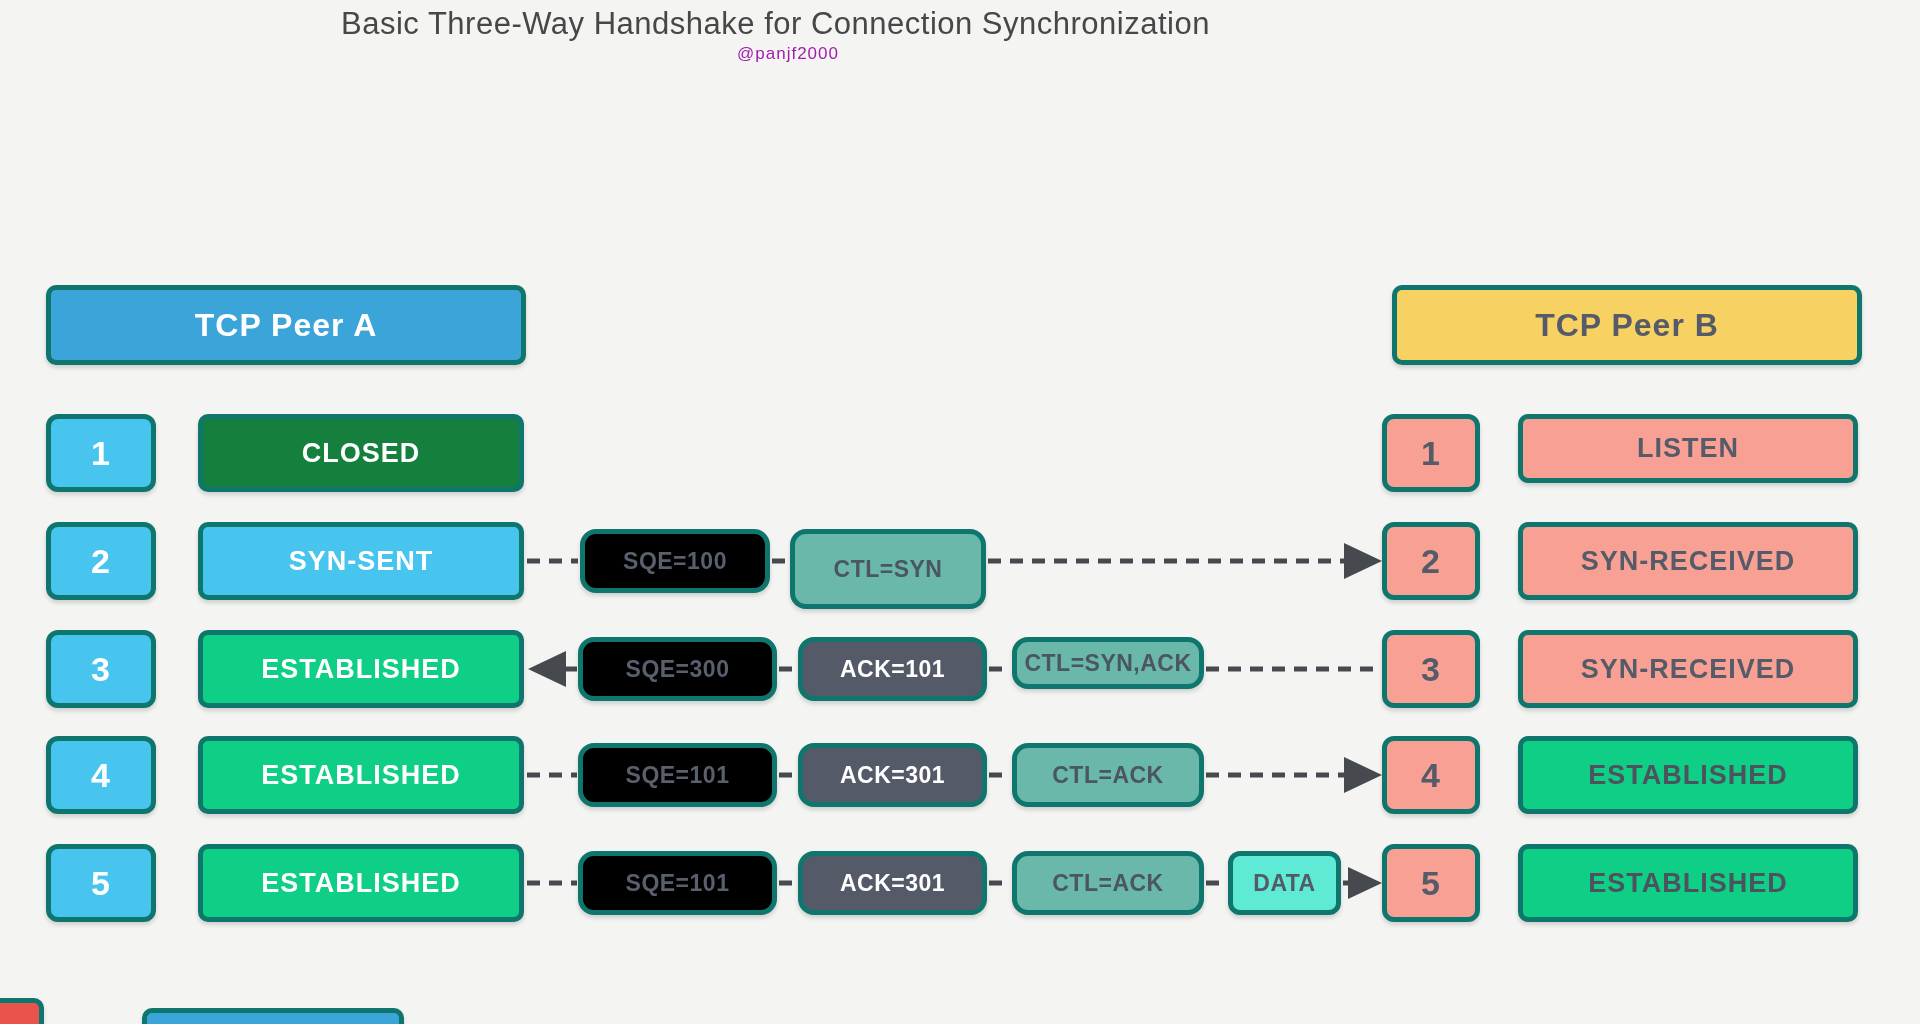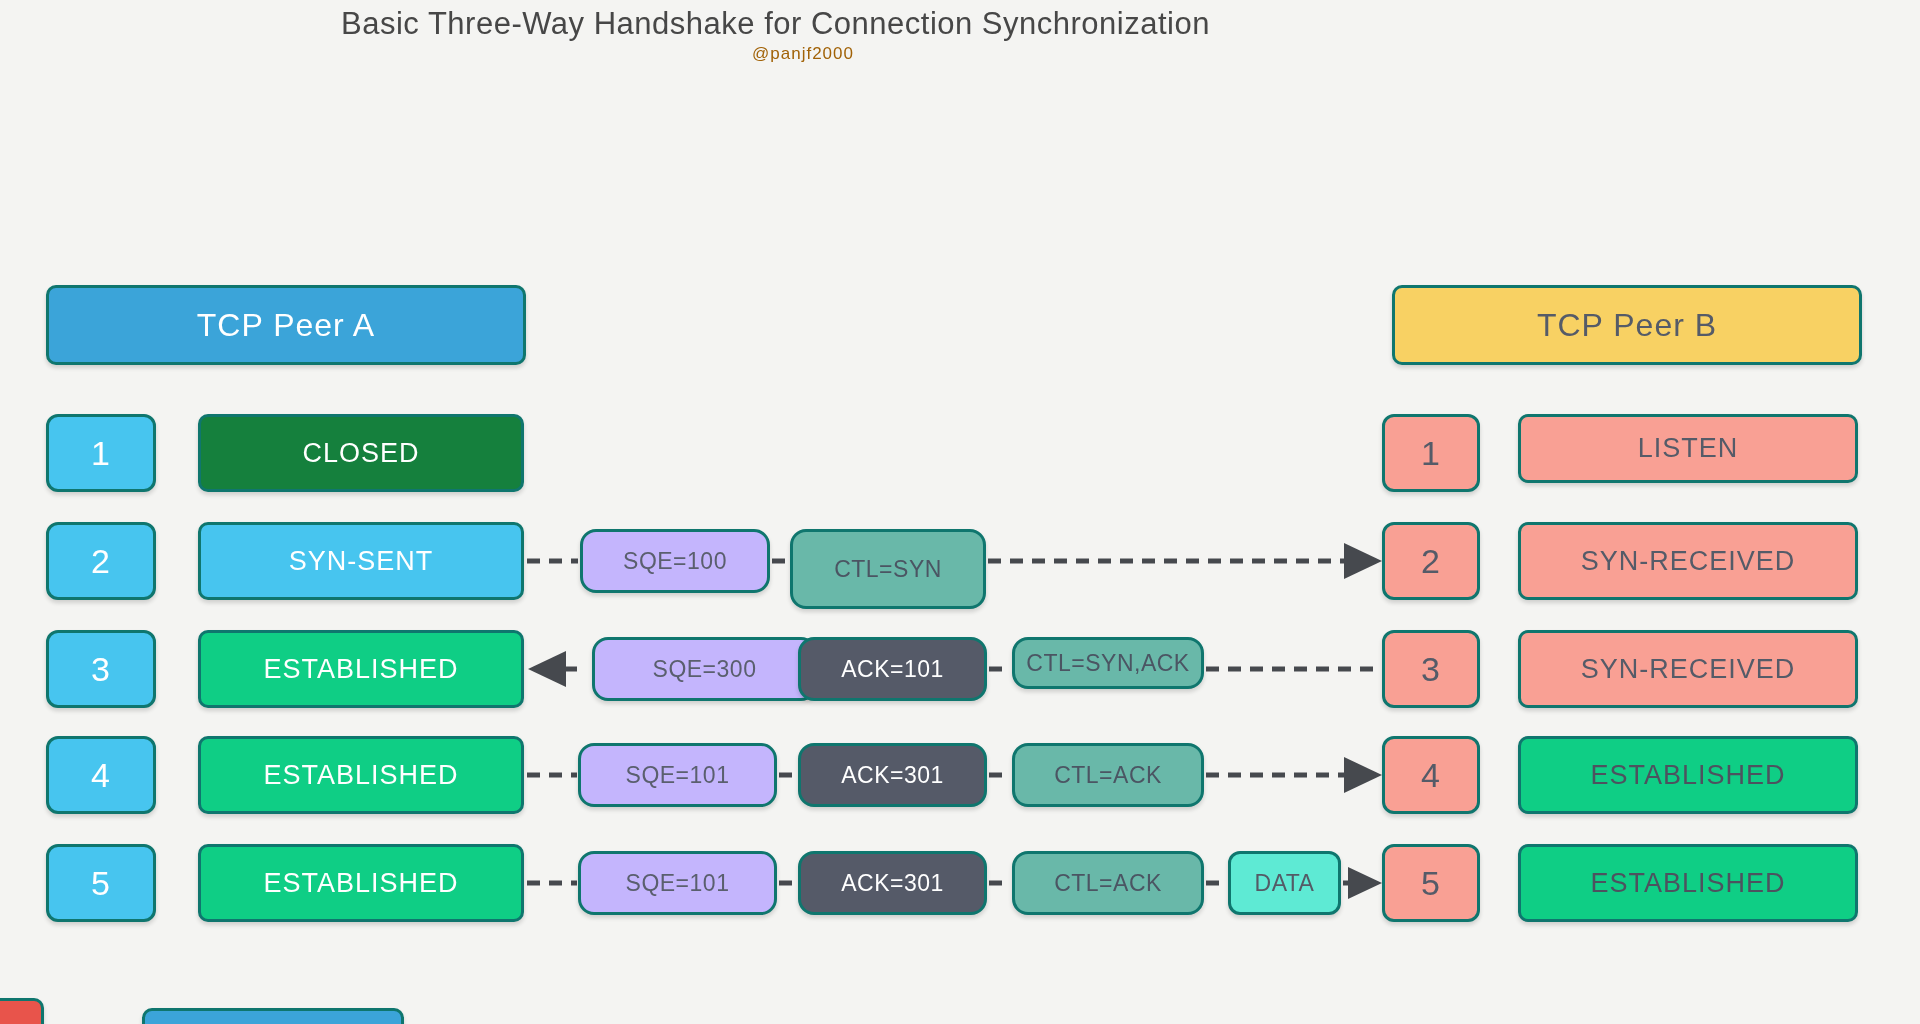--- a/index.html
+++ b/index.html
@@ -10,45 +10,45 @@
     overflow:hidden;
     font-family:"Liberation Sans", sans-serif;
   }
   .title{
     position:absolute;top:6px;left:0;width:1551px;
     text-align:center;font-size:31px;color:#474747;
     font-weight:400;letter-spacing:.5px;
   }
   .subtitle{
     position:absolute;top:44px;left:0;width:1576px;
-    text-align:center;font-size:17px;color:#a16207;
-    font-weight:400;letter-spacing:1px;margin-left:15px;
+    text-align:center;font-size:17px;color:#a21caf;
+    font-weight:400;letter-spacing:1px;
   }
   .box{
     position:absolute;box-sizing:border-box;
-    border:3px solid #0f766e;
+    border:5px solid #0f766e;
     display:flex;align-items:center;justify-content:center;
-    font-weight:normal;letter-spacing:1px;
+    font-weight:bold;letter-spacing:1px;
     box-shadow:0 3px 4px rgba(0,0,0,.15);
   }
   .r10{border-radius:10px}
   .r12{border-radius:12px}
   .r16{border-radius:16px}
   .hdr{font-size:32px}
   .num{font-size:34px}
   .state{font-size:27px}
   .pkt{font-size:23px;letter-spacing:.5px}
   .blue   {background:#3ba4d9;color:#ffffff}
   .yellow {background:#f8d163;color:#555b68}
   .cyan   {background:#47c5ef;color:#ffffff}
   .gray   {background:#15803d;color:#ffffff}
   .green-w{background:#0fce85;color:#ffffff}
   .green-d{background:#0fce85;color:#4d525f}
   .salmon {background:#f9a094;color:#555b68}
-  .purple {background:#c4b5fd;color:#5a5f6e}
+  .purple {background:#000000;color:#5a5f6e}
   .teal   {background:#69b8a9;color:#4b5563}
   .dark   {background:#555a68;color:#ffffff}
   .cream  {background:#5eead4;color:#545a66}
   .red    {background:#e8544b}
   svg.wires{position:absolute;left:0;top:0;pointer-events:none}
 </style>
 </head>
 <body>
 
 <div id="stage">
@@ -97,21 +97,21 @@
 
   <div class="box r12 num cyan" style="left:46px;   top:522px; width:110px; height:78px;">2</div>
   <div class="box r10 state cyan" style="left:198px;  top:522px; width:326px; height:78px;">SYN-SENT</div>
   <div class="box r16 pkt purple" style="left:580px;  top:529px; width:190px; height:64px;">SQE=100</div>
   <div class="box r16 pkt teal" style="left:790px;  top:529px; width:196px; height:80px;">CTL=SYN</div>
   <div class="box r12 num salmon" style="left:1382px; top:522px; width:98px;  height:78px;">2</div>
   <div class="box r10 state salmon" style="left:1518px; top:522px; width:340px; height:78px;">SYN-RECEIVED</div>
 
   <div class="box r12 num cyan" style="left:46px;   top:630px; width:110px; height:78px;">3</div>
   <div class="box r10 state green-w" style="left:198px;  top:630px; width:326px; height:78px;">ESTABLISHED</div>
-  <div class="box r16 pkt purple" style="left:578px;  top:637px; width:225px; height:64px;margin-left:14px;">SQE=300</div>
+  <div class="box r16 pkt purple" style="left:578px;  top:637px; width:199px; height:64px;">SQE=300</div>
   <div class="box r16 pkt dark" style="left:798px;  top:637px; width:189px; height:64px;">ACK=101</div>
   <div class="box r16 pkt teal" style="left:1012px; top:637px; width:192px; height:52px;">CTL=SYN,ACK</div>
   <div class="box r12 num salmon" style="left:1382px; top:630px; width:98px;  height:78px;">3</div>
   <div class="box r10 state salmon" style="left:1518px; top:630px; width:340px; height:78px;">SYN-RECEIVED</div>
 
   <div class="box r12 num cyan" style="left:46px;   top:736px; width:110px; height:78px;">4</div>
   <div class="box r10 state green-w" style="left:198px;  top:736px; width:326px; height:78px;">ESTABLISHED</div>
   <div class="box r16 pkt purple" style="left:578px;  top:743px; width:199px; height:64px;">SQE=101</div>
   <div class="box r16 pkt dark" style="left:798px;  top:743px; width:189px; height:64px;">ACK=301</div>
   <div class="box r16 pkt teal" style="left:1012px; top:743px; width:192px; height:64px;">CTL=ACK</div>

